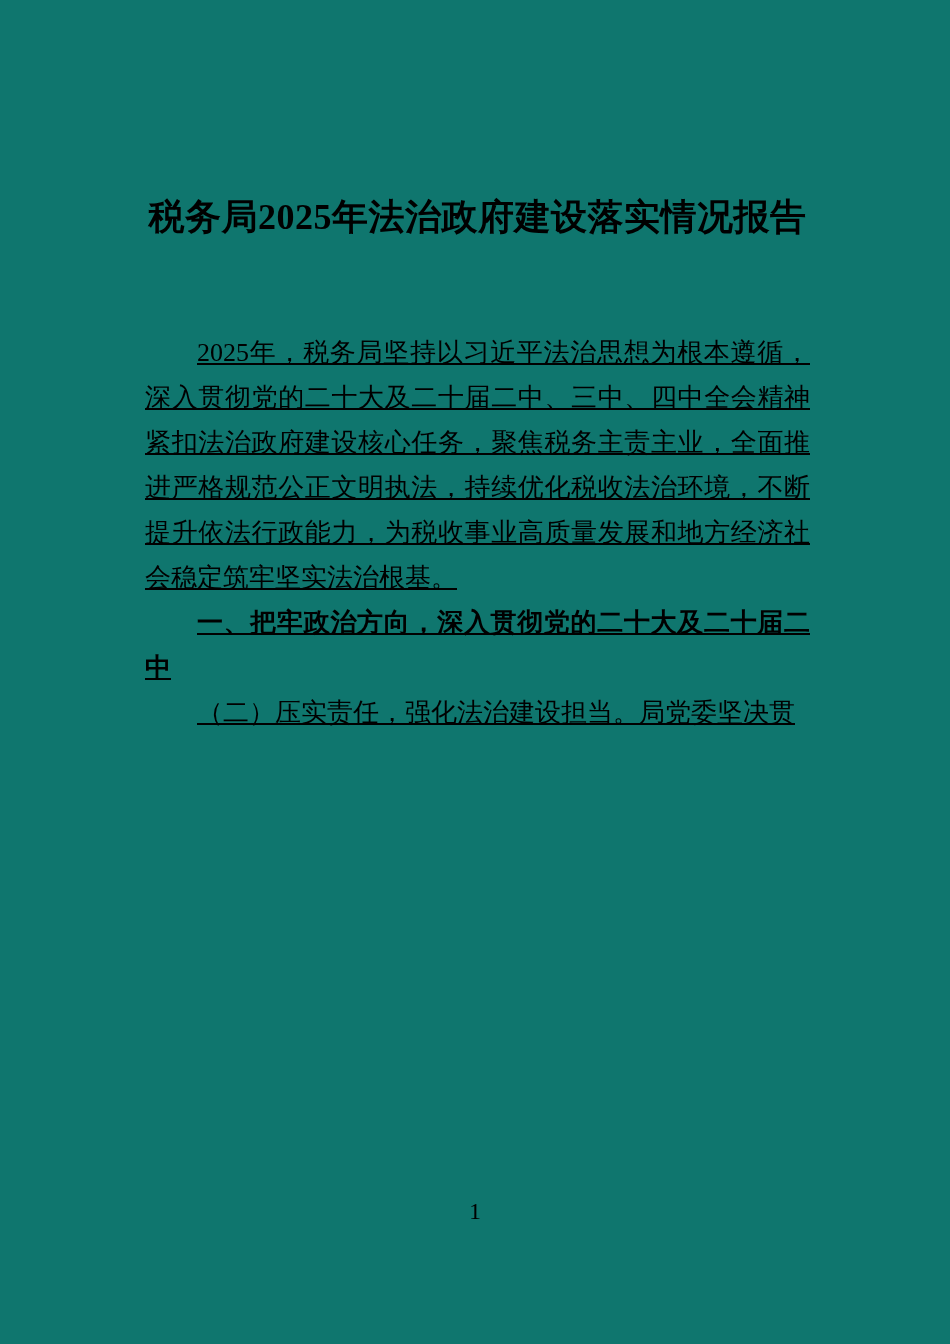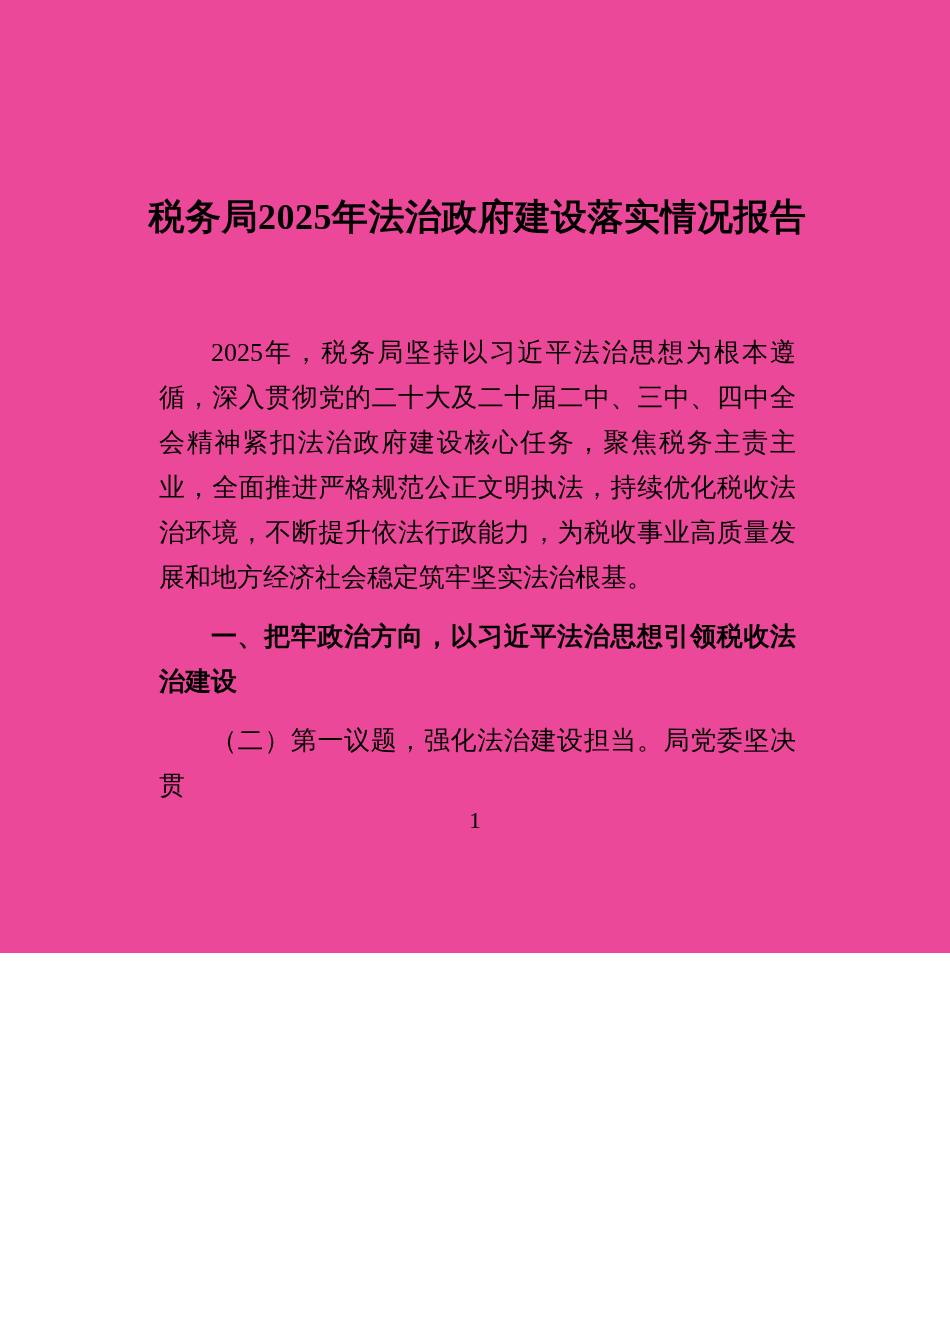--- a/index.html
+++ b/index.html
@@ -4,22 +4,22 @@
 <style>
   * { box-sizing: border-box; }
   html, body {
     margin: 0;
     padding: 0;
     background: #ffffff;
   }
   .page {
     position: relative;
     width: 950px;
-    height: 953px;
-    background: #ec4899;
+    height: 1344px;
+    background: #0f766e;
     overflow: hidden;
     font-family: "Liberation Serif", "DejaVu Serif", serif;
     color: #000000;
   }
   .content {
     position: absolute;
     left: 145px;
     top: 192px;
     width: 665px;
   }
@@ -30,22 +30,23 @@
     text-align: center;
     margin: 0 0 88px 0;
     letter-spacing: 0.5px;
   }
   .para {
     font-size: 26px;
     line-height: 45px;
     text-align: justify;
     text-justify: inter-ideograph;
     text-indent: 2em;
-    margin: 14px;
+    margin: 0;
     word-break: break-all;
+    text-decoration: underline;
   }
   .para.heading {
     font-weight: 700;
   }
   .page-number {
     position: absolute;
     left: 0;
     width: 100%;
     bottom: 118px;
     text-align: center;
@@ -53,17 +54,17 @@
     line-height: 30px;
   }
 </style>
 </head>
 <body>
 
 <div class="page">
   <div class="content">
     <h1 class="doc-title">税务局2025年法治政府建设落实情况报告</h1>
     <p class="para">2025年，税务局坚持以习近平法治思想为根本遵循，深入贯彻党的二十大及二十届二中、三中、四中全会精神紧扣法治政府建设核心任务，聚焦税务主责主业，全面推进严格规范公正文明执法，持续优化税收法治环境，不断提升依法行政能力，为税收事业高质量发展和地方经济社会稳定筑牢坚实法治根基。</p>
-    <p class="para heading">一、把牢政治方向，以习近平法治思想引领税收法治建设</p>
-    <p class="para">（二）第一议题，强化法治建设担当。局党委坚决贯</p>
+    <p class="para heading">一、把牢政治方向，深入贯彻党的二十大及二十届二中</p>
+    <p class="para">（二）压实责任，强化法治建设担当。局党委坚决贯</p>
   </div>
   <div class="page-number">1</div>
 </div>
 
 </body></html>

